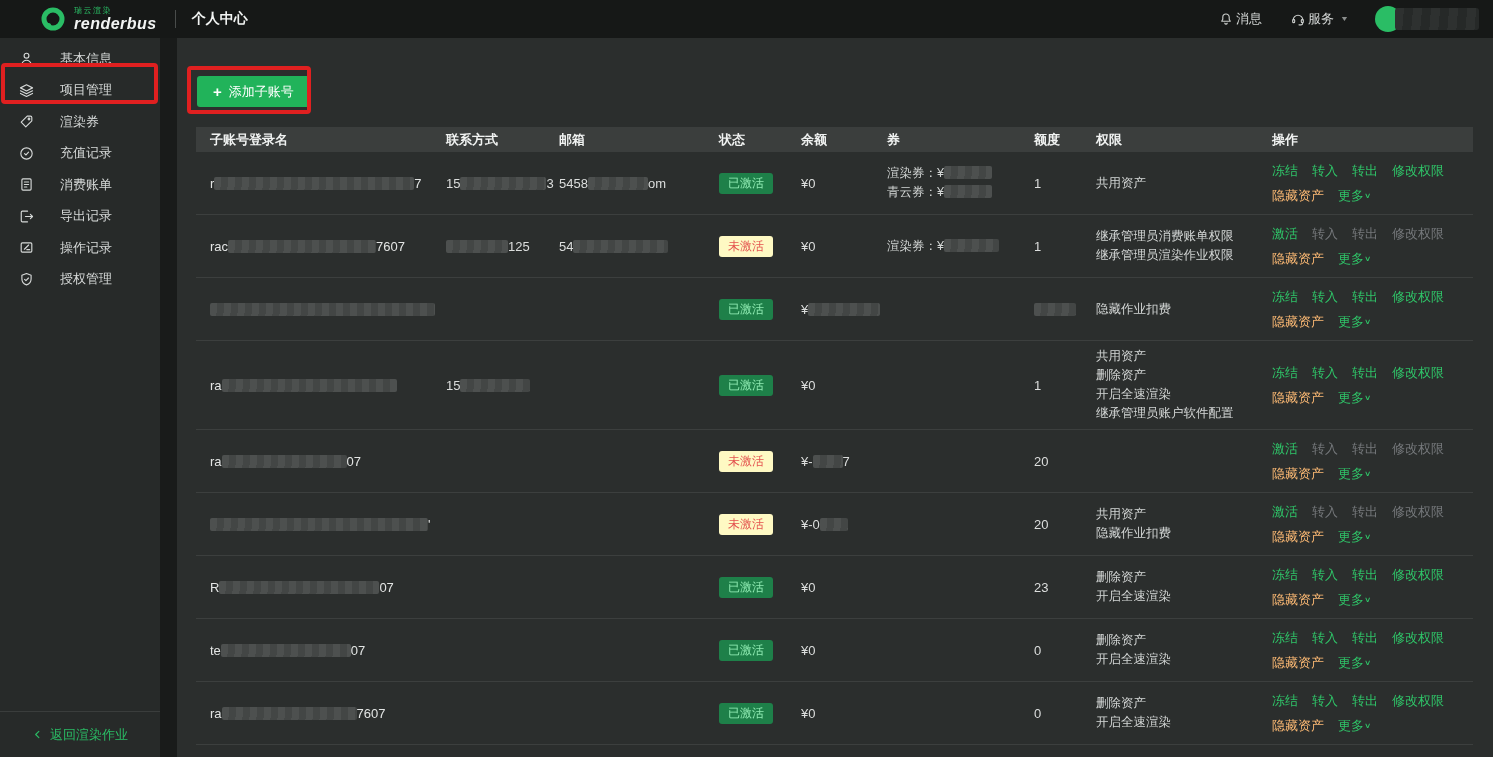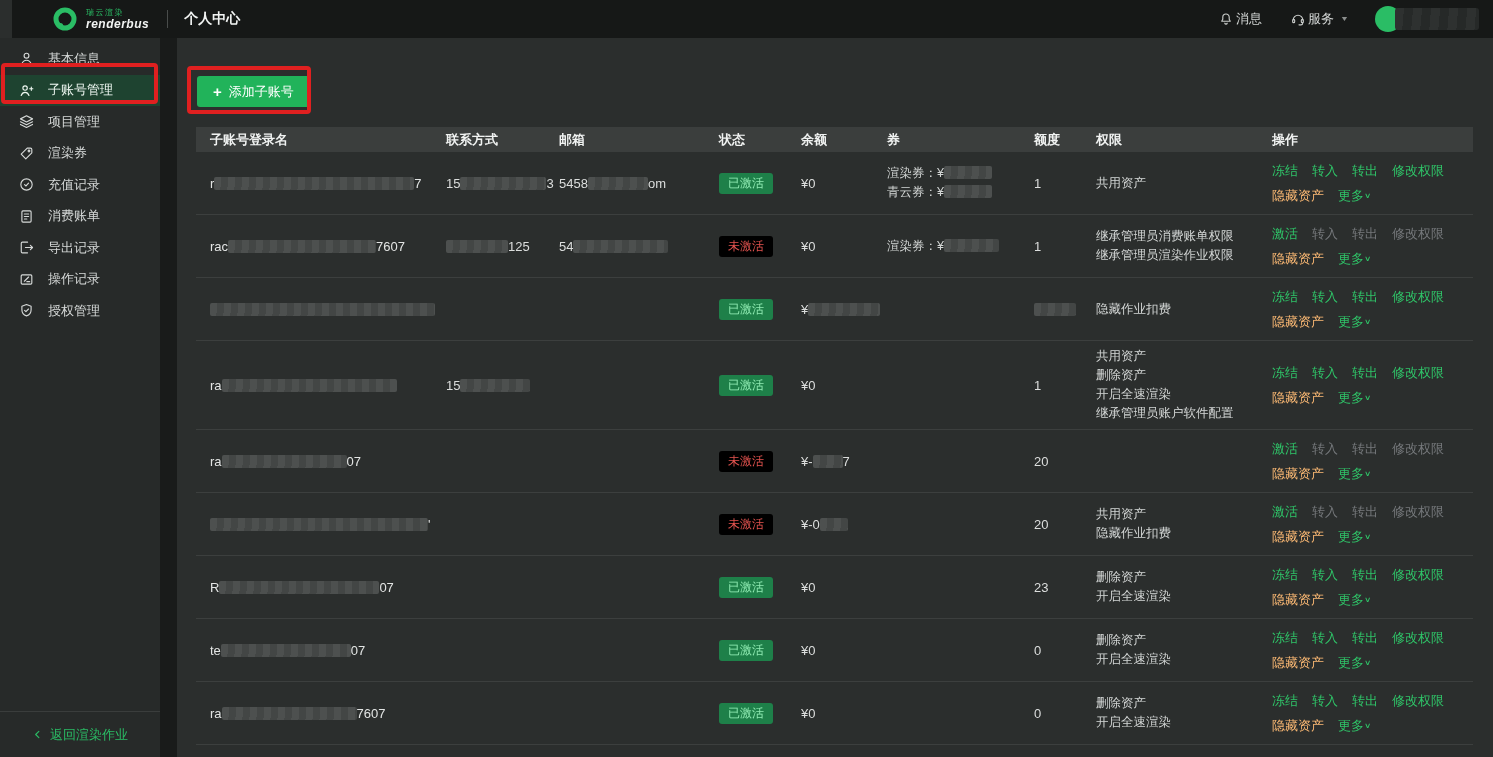--- a/index.html
+++ b/index.html
@@ -2,39 +2,39 @@
 <html><head>
 <meta charset="utf-8">
 <style>
   html,body{margin:0;padding:0;}
   body{
     width:1493px;height:757px;position:relative;overflow:hidden;
     background:#2b2e2d;color:#dcdedd;
     font-family:"Liberation Sans","DejaVu Sans",sans-serif;font-size:13px;
   }
   
-  .topbar{position:absolute;top:0;left:0;right:0;height:38px;background:#161817;display:flex;align-items:center;z-index:6;margin-left:12px;}
+  .topbar{position:absolute;top:0;left:0;right:0;height:38px;background:#161817;display:flex;align-items:center;z-index:6;}
   .logo-wrap{display:flex;align-items:center;margin-left:40px;}
   .logo-ring{width:26px;height:26px;}
   .brand-block{margin-left:8px;display:flex;flex-direction:column;line-height:1;}
   .brand-small{color:#2abd65;font-size:8px;letter-spacing:1.5px;margin-bottom:1px;}
-  .brand{color:#f2f4f3;font-size:12px;font-weight:700;font-style:italic;letter-spacing:.5px;}
+  .brand{color:#f2f4f3;font-size:16px;font-weight:700;font-style:italic;letter-spacing:.5px;}
   .tb-divider{width:1px;height:18px;background:#494c4b;margin:0 16px 0 18px;}
   .nav-title{color:#f2f4f3;font-weight:700;font-size:14px;}
   .tb-right{margin-left:auto;display:flex;align-items:center;margin-right:14px;}
   .tb-item{display:flex;align-items:center;gap:2px;color:#d3d6d5;font-size:13px;cursor:pointer;}
   .tb-item svg{stroke:#c9ccca;}
   .tb-gap{width:28px;}
   .chev-sm{color:#8b8e8d;font-size:9px;margin-left:4px;transform:scaleY(.8);}
   .avatar{width:26px;height:26px;border-radius:50%;background:#2abd65;margin-left:26px;flex:none;}
   .name-blur{width:84px;height:22px;border-radius:3px;margin-left:-6px;
     background:repeating-linear-gradient(95deg,#2e3130 0 9px,#262928 9px 18px);}
   
   .sidebar{position:absolute;top:38px;left:0;width:160px;bottom:0;background:#272a29;padding-top:5px;box-sizing:border-box;}
-  .sb-item{height:31.5px;display:flex;align-items:center;gap:13px;padding-left:18px;color:#d6d9d8;font-size:13px;cursor:pointer;}
+  .sb-item{height:31.5px;display:flex;align-items:center;gap:25px;padding-left:18px;color:#d6d9d8;font-size:13px;cursor:pointer;}
   .sb-item svg{flex:none;}
   .sb-item.active{background:#1e4330;color:#eef7f1;}
   .sb-back{position:absolute;left:0;right:0;bottom:0;height:45px;border-top:1px solid #3a3d3c;
     display:flex;align-items:center;justify-content:center;gap:7px;color:#2abd65;font-size:13px;cursor:pointer;text-align:right;}
   .side-gap{position:absolute;top:38px;left:160px;width:17px;bottom:0;background:#191b1a;}
   
   .main{position:absolute;top:38px;left:177px;right:0;bottom:0;background:#2b2e2d;}
   .add-btn{position:absolute;left:20px;top:38px;height:31px;padding:0 16px;border:none;border-radius:3px;
     background:#21b35a;color:#fff;font-size:13px;display:flex;align-items:center;gap:7px;cursor:pointer;
     font-family:inherit;}
@@ -46,21 +46,21 @@
   .t-head>div{padding-left:14px;}
   .t-row{min-height:51px;align-items:center;border-top:1px solid #3c3f3e;padding:6px 0;box-sizing:border-box;}
   .t-row:first-of-type{border-top:none;}
   .t-row:last-of-type{border-bottom:1px solid #3c3f3e;}
   .t-row>div{padding-left:14px;white-space:nowrap;}
   .cell-login{color:#e3e5e4;}
   .blur{display:inline-block;height:13px;border-radius:2px;vertical-align:-2px;
     background:repeating-linear-gradient(93deg,#4d504f 0 7px,#434645 7px 14px);}
   .badge{display:inline-block;padding:3px 9px;border-radius:3px;font-size:12px;line-height:1.25;}
   .badge.active{background:#1e8049;color:#8feab2;}
-  .badge.inactive{background:#000000;color:#e4534f;}
+  .badge.inactive{background:#fef9c3;color:#e4534f;}
   .coupon-line,.perm-line{line-height:19px;color:#d3d6d5;font-size:12.5px;white-space:nowrap;}
   .actions .aline{display:flex;gap:14px;line-height:25px;align-items:center;}
   .act{color:#2fc468;cursor:pointer;}
   .act.dim{color:#fdba74;}
   .act.disabled{color:#75787b;}
   .act.more{display:flex;align-items:center;}
   .act .chev{font-size:10px;transform:scaleY(.75);}
   
   .anno{position:absolute;border:4px solid #e02020;border-radius:4px;z-index:10;pointer-events:none;}
   .anno-sidebar{left:1px;top:63px;width:149px;height:33px;}
@@ -111,30 +111,20 @@
   <div>
       <div class="sb-item">
         <span style="display: inline-flex;">
           <svg width="17" height="17" viewBox="0 0 24 24" fill="none" stroke="currentColor" stroke-width="1.6" stroke-linecap="round" stroke-linejoin="round">
             <circle cx="12" cy="8" r="3.4"></circle>
             <path d="M5.5 19.5c1.3-3.4 3.8-5 6.5-5s5.2 1.6 6.5 5"></path>
           </svg>
         </span>
         <span>基本信息</span>
       </div>
-      <div class="sb-item active">
-        <span style="display: inline-flex;">
-          <svg width="17" height="17" viewBox="0 0 24 24" fill="none" stroke="currentColor" stroke-width="1.6" stroke-linecap="round" stroke-linejoin="round">
-            <circle cx="10" cy="8.5" r="3.1"></circle>
-            <path d="M4.5 19c1.1-3 3.2-4.4 5.5-4.4s4.4 1.4 5.5 4.4"></path>
-            <path d="M16.5 9.5h4.5M18.8 7.2v4.6"></path>
-          </svg>
-        </span>
-        <span>子账号管理</span>
-      </div>
       <div class="sb-item">
         <span style="display: inline-flex;">
           <svg width="17" height="17" viewBox="0 0 24 24" fill="none" stroke="currentColor" stroke-width="1.6" stroke-linecap="round" stroke-linejoin="round">
             <path d="M12 4l8.5 4.3L12 12.6 3.5 8.3z"></path>
             <path d="M3.5 12.4l8.5 4.3 8.5-4.3"></path>
             <path d="M3.5 16.1l8.5 4.3 8.5-4.3"></path>
           </svg>
         </span>
         <span>项目管理</span>
       </div>

